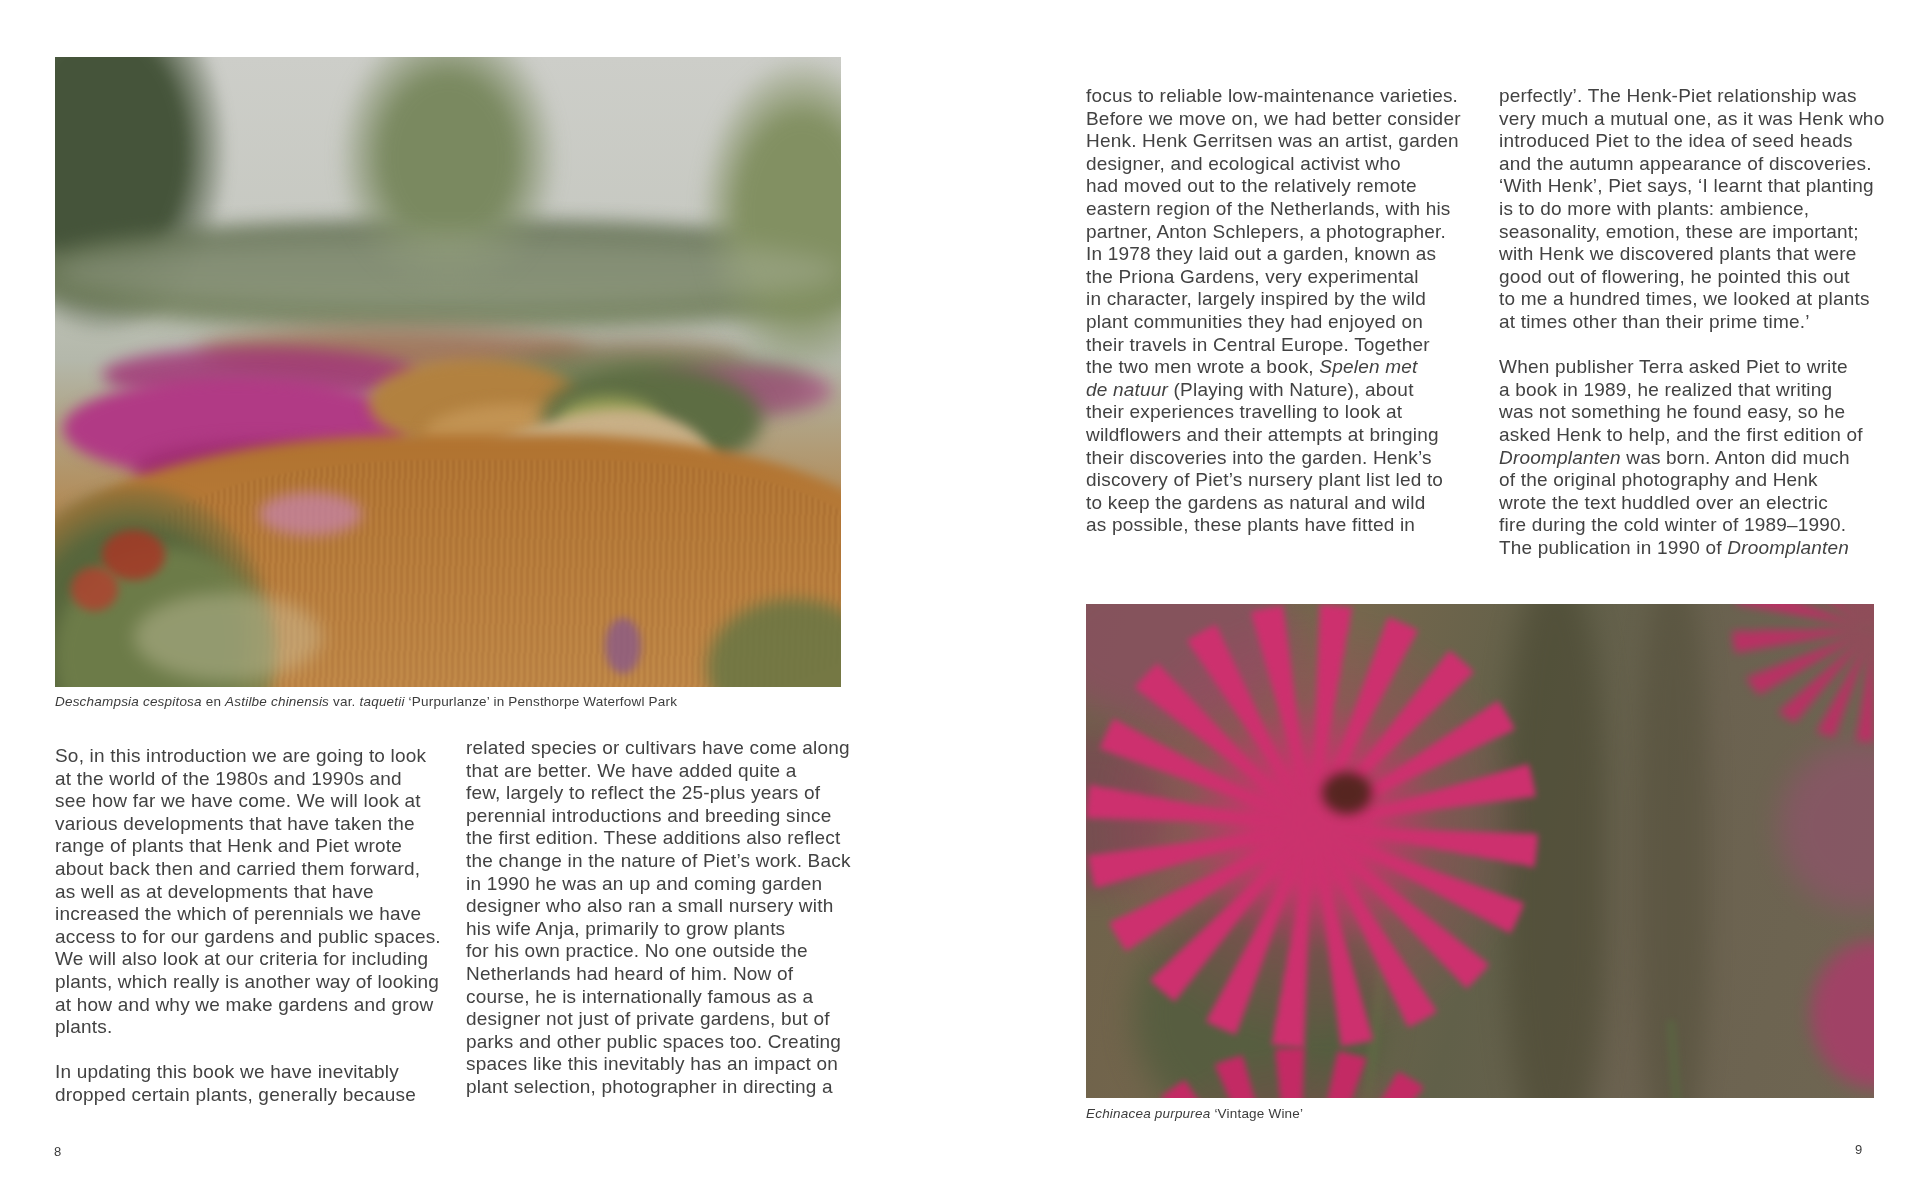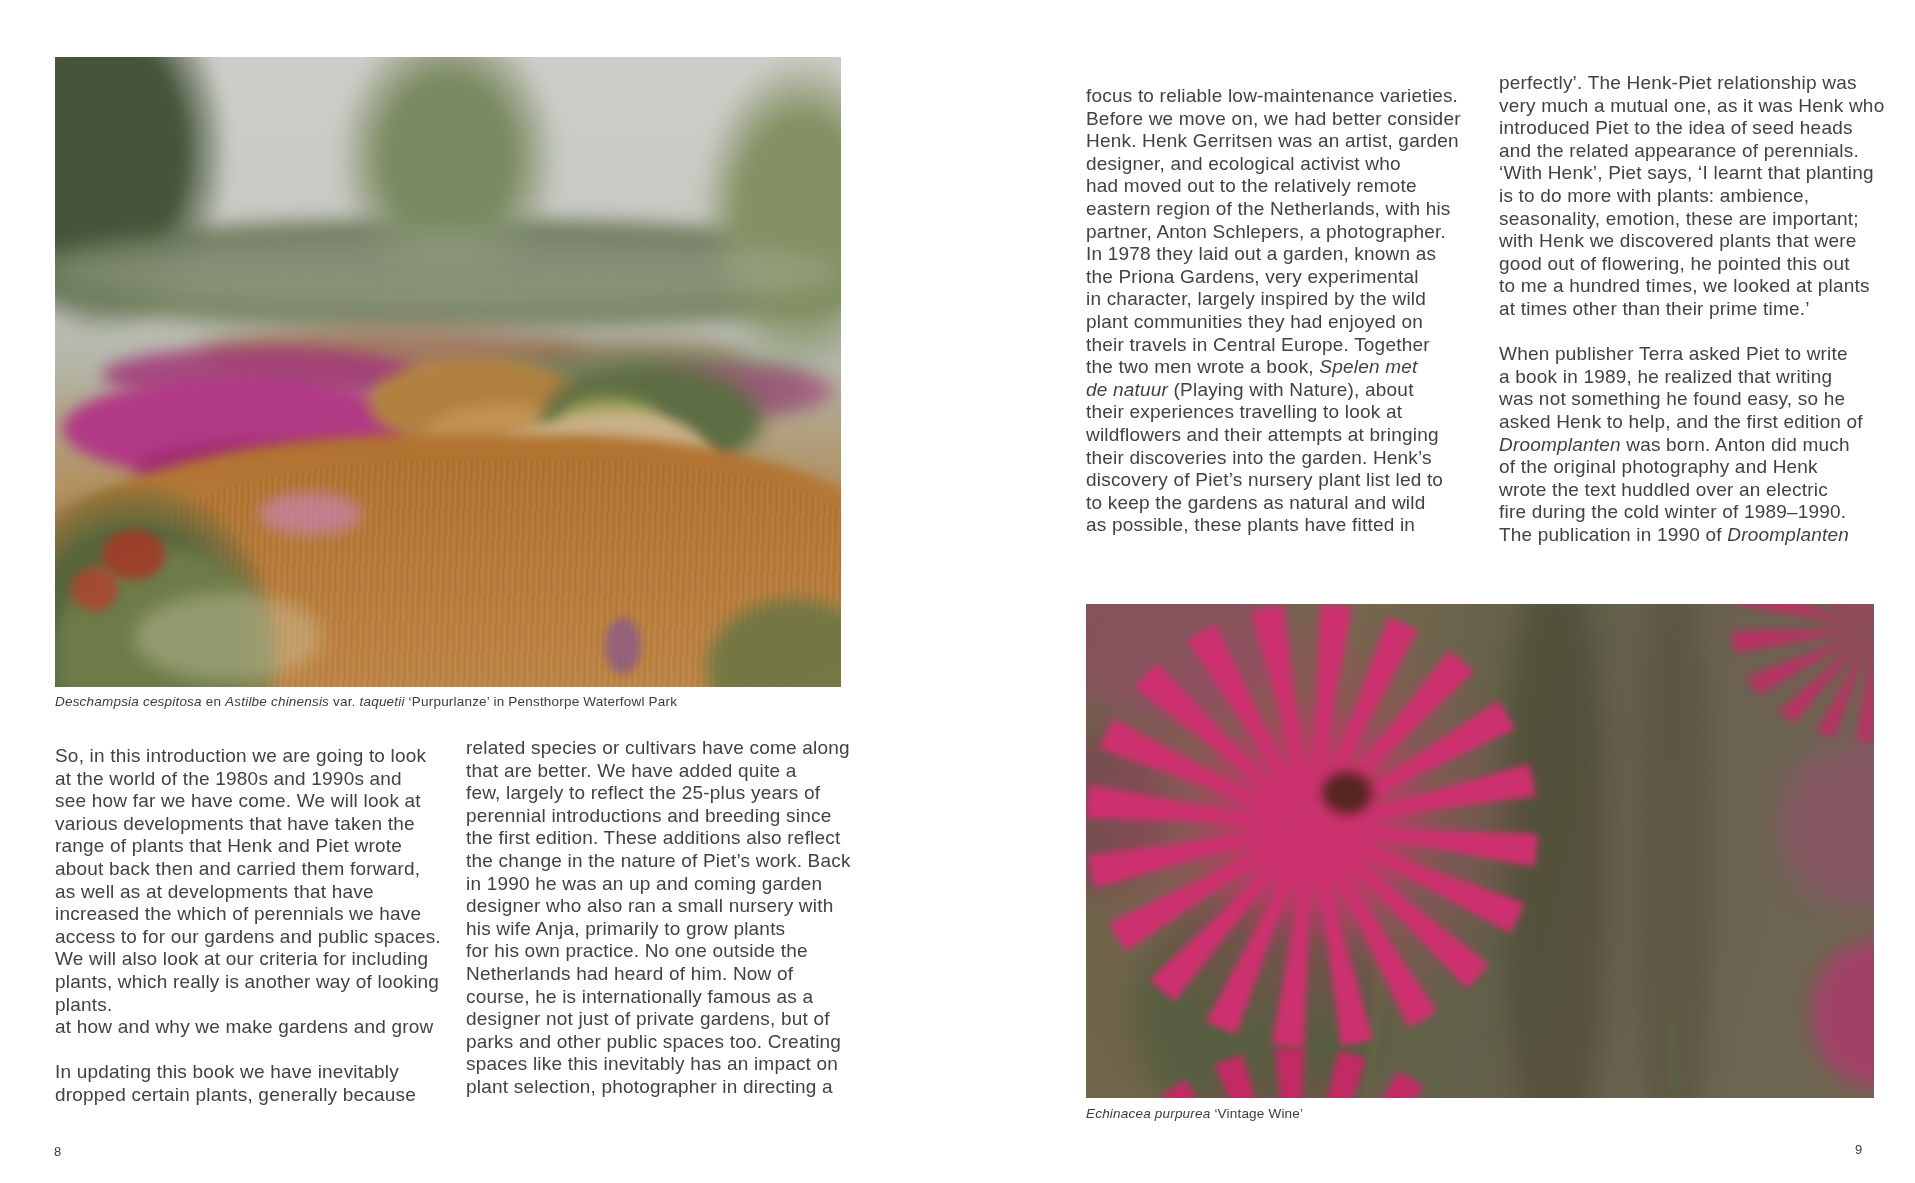--- a/index.html
+++ b/index.html
@@ -65,21 +65,21 @@
   .cone-a-dark{left:236px;top:168px;width:50px;height:42px;background:#3a230e;filter:blur(6px);opacity:.8;}
 
   
   .col{position:absolute;width:405px;font-size:19px;line-height:22.6px;font-weight:300;
        color:#424242;letter-spacing:.2px;}
   .col .line{white-space:nowrap;height:22.6px;}
   .col .line.blank{height:22.6px;}
   .col-1{left:55px;top:745px;}
   .col-2{left:466px;top:737px;}
   .col-3{left:1086px;top:85px;}
-  .col-4{left:1499px;top:72px;}
+  .col-4{left:1499px;top:85px;}
   .caption{position:absolute;font-size:13.5px;color:#3c3c3c;letter-spacing:.2px;font-weight:300;}
   .caption .line{white-space:nowrap;text-align:center;}
   .caption-left{left:55px;top:694px;}
   .caption-right{left:1086px;top:1106px;}
   .folio{position:absolute;font-size:13px;color:#3c3c3c;font-weight:300;}
   .folio-left{left:54px;top:1144px;}
   .folio-right{left:1855px;top:1142px;}
   i{font-style:italic;}
 </style>
 </head>
@@ -130,22 +130,22 @@
         <div class="line">at the world of the 1980s and 1990s and</div>
         <div class="line">see how far we have come. We will look at</div>
         <div class="line">various developments that have taken the</div>
         <div class="line">range of plants that Henk and Piet wrote</div>
         <div class="line">about back then and carried them forward,</div>
         <div class="line">as well as at developments that have</div>
         <div class="line">increased the which of perennials we have</div>
         <div class="line">access to for our gardens and public spaces.</div>
         <div class="line">We will also look at our criteria for including</div>
         <div class="line">plants, which really is another way of looking</div>
+        <div class="line">at how and why we make gardens and grow</div>
         <div class="line">plants.</div>
-        <div class="line">at how and why we make gardens and grow</div>
         <div class="line blank"></div>
         <div class="line">In updating this book we have inevitably</div>
         <div class="line">dropped certain plants, generally because</div>
       </div>
     <div class="col col-2">
         <div class="line">related species or cultivars have come along</div>
         <div class="line">that are better. We have added quite a</div>
         <div class="line">few, largely to reflect the 25-plus years of</div>
         <div class="line">perennial introductions and breeding since</div>
         <div class="line">the first edition. These additions also reflect</div>
@@ -186,21 +186,21 @@
         <div class="line">wildflowers and their attempts at bringing</div>
         <div class="line">their discoveries into the garden. Henk’s</div>
         <div class="line">discovery of Piet’s nursery plant list led to</div>
         <div class="line">to keep the gardens as natural and wild</div>
         <div class="line">as possible, these plants have fitted in</div>
       </div>
     <div class="col col-4">
         <div class="line">perfectly’. The Henk-Piet relationship was</div>
         <div class="line">very much a mutual one, as it was Henk who</div>
         <div class="line">introduced Piet to the idea of seed heads</div>
-        <div class="line">and the related appearance of perennials.</div>
+        <div class="line">and the autumn appearance of discoveries.</div>
         <div class="line">‘With Henk’, Piet says, ‘I learnt that planting</div>
         <div class="line">is to do more with plants: ambience,</div>
         <div class="line">seasonality, emotion, these are important;</div>
         <div class="line">with Henk we discovered plants that were</div>
         <div class="line">good out of flowering, he pointed this out</div>
         <div class="line">to me a hundred times, we looked at plants</div>
         <div class="line">at times other than their prime time.’</div>
         <div class="line blank"></div>
         <div class="line">When publisher Terra asked Piet to write</div>
         <div class="line">a book in 1989, he realized that writing</div>

